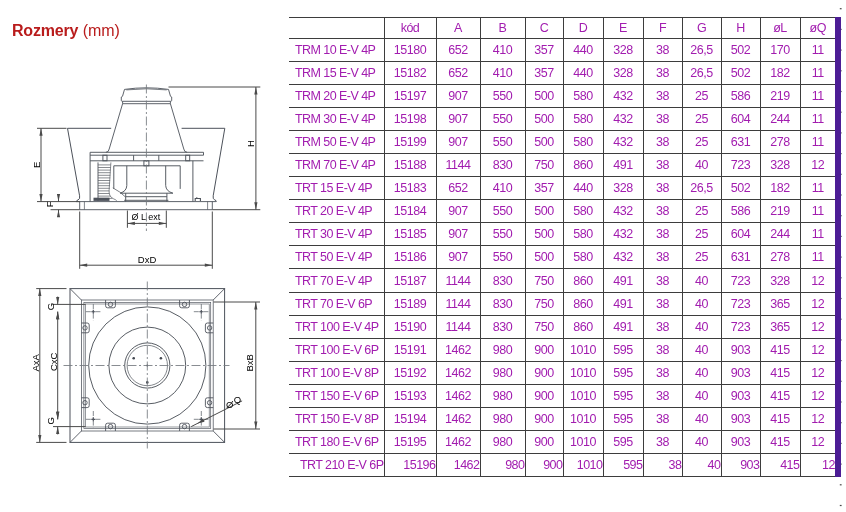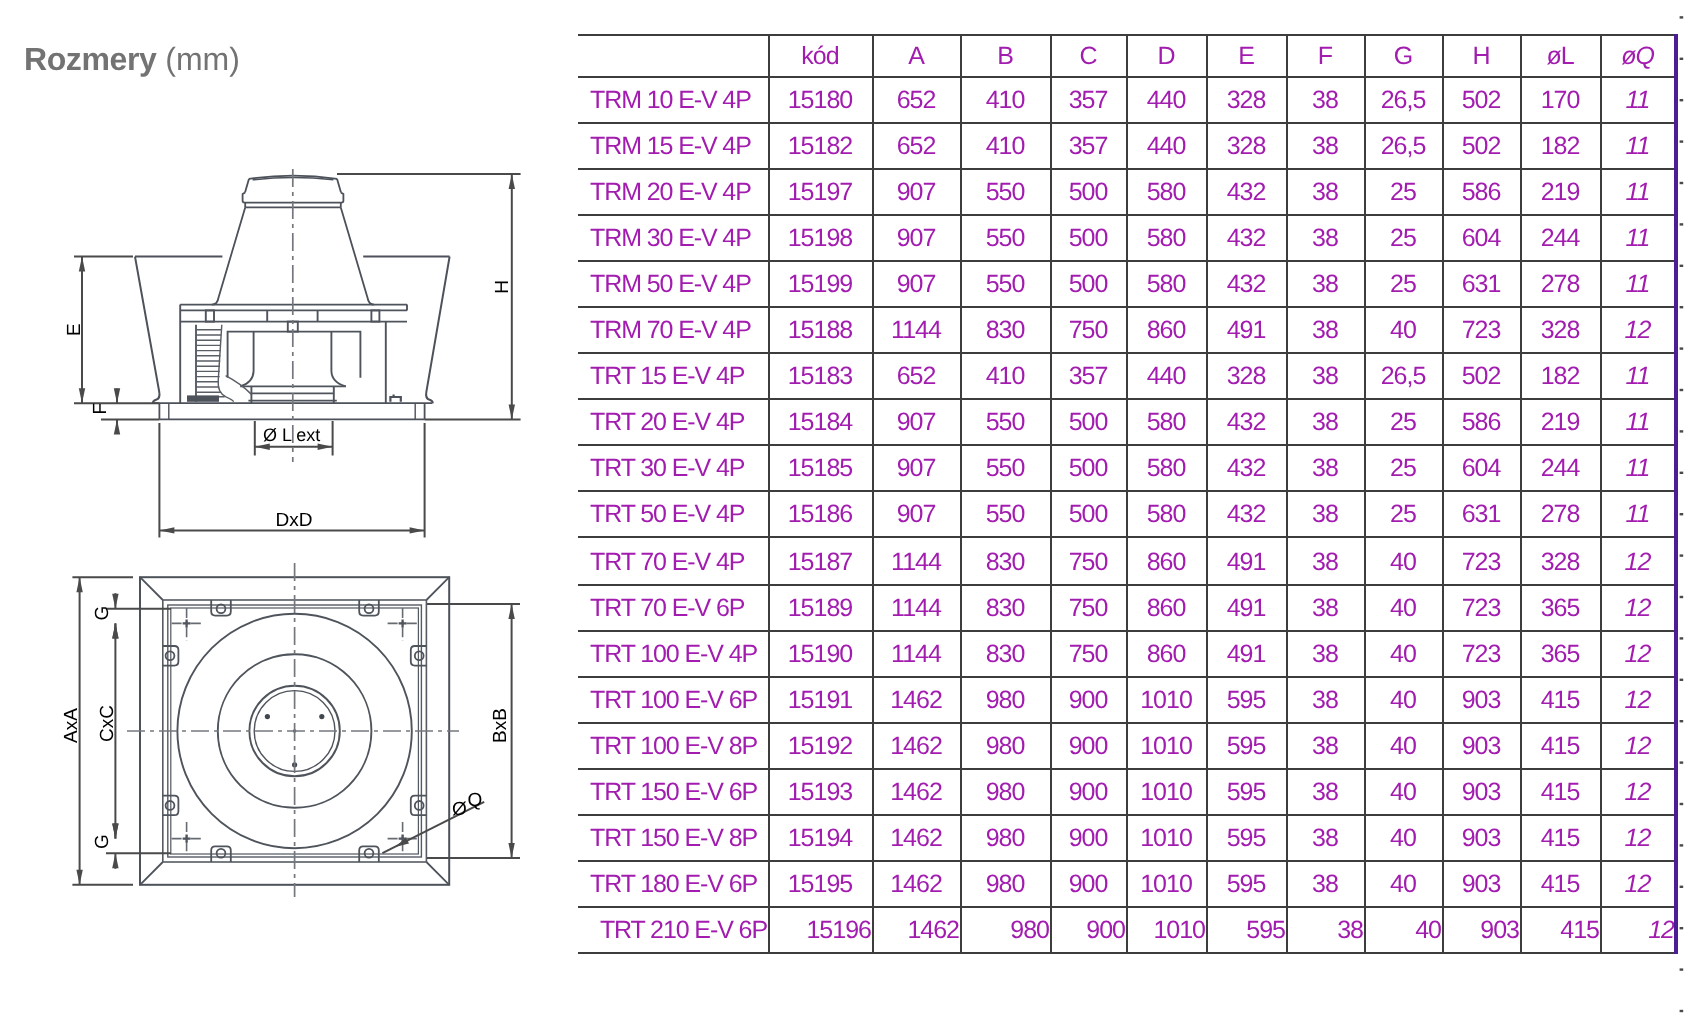--- a/index.html
+++ b/index.html
@@ -1,26 +1,26 @@
 <!DOCTYPE html>
 <html><head><meta charset="utf-8"><style>
 html,body{margin:0;padding:0;background:#fff;}
 #page{position:relative;width:846px;height:512px;background:#fff;overflow:hidden;
   font-family:"Liberation Sans",sans-serif;}
-#title{position:absolute;left:12px;top:21.6px;font-size:16px;color:#737373;white-space:nowrap;}
+#title{position:absolute;left:12px;top:21.6px;font-size:16px;color:#b91c1c;white-space:nowrap;}
 #title b{letter-spacing:-0.2px;}
 #dims{position:absolute;left:0;top:0;}
 table.t{position:absolute;left:289px;top:16.6px;border-collapse:collapse;table-layout:fixed;
   width:549px;font-size:12.5px;color:#a21caf;letter-spacing:-0.5px;}
 table.t td{height:22.08px;padding:0;text-align:center;vertical-align:middle;
   border-top:1px solid #3d3d3d;overflow:hidden;white-space:nowrap;}
 table.t tr.h td{height:20.1px;}
 table.t tr:last-child td{border-bottom:1px solid #3d3d3d;text-align:right;}
 table.t td+td{border-left:1px solid #3d3d3d;}
-table.t td:last-child{border-right:2px solid #4c1d95;font-style:italic;}
+table.t td:last-child{border-right:6px solid #4c1d95;}
 table.t td.n{text-align:left;padding-left:6px;font-weight:normal;letter-spacing:-0.55px;}
 </style></head>
 <body>
 <div id="page">
 
 <div id="title"><b>Rozmery</b> (mm)</div>
 
 <svg id="dims" width="846" height="512" viewBox="0 0 846 512">
 <defs>
 <marker id="ar" viewBox="-8 -2 9 4" markerWidth="9" markerHeight="4" refX="0" refY="0" orient="auto-start-reverse" markerUnits="userSpaceOnUse">

